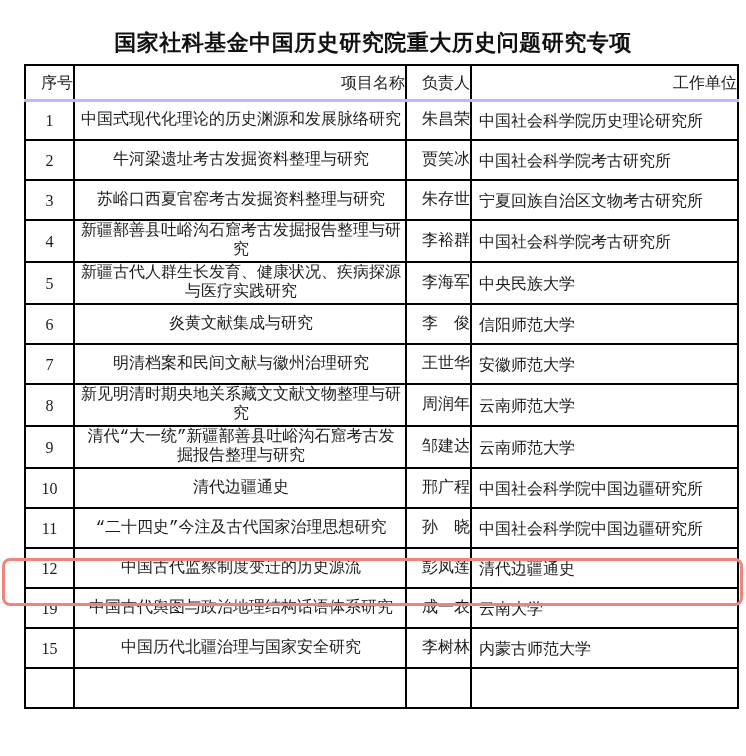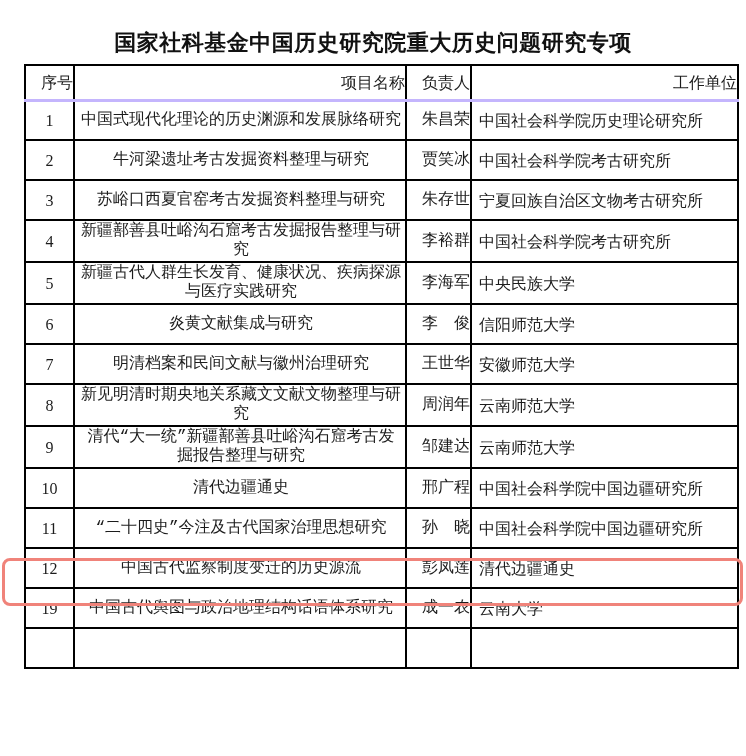--- a/index.html
+++ b/index.html
@@ -154,20 +154,26 @@
           <td class="cell-leader">彭凤莲</td>
           <td class="cell-org">清代边疆通史</td>
         </tr>
         <tr>
           <td class="cell-index">19</td>
           <td class="cell-project">中国古代舆图与政治地理结构话语体系研究</td>
           <td class="cell-leader">成一农</td>
           <td class="cell-org">云南大学</td>
         </tr>
         <tr>
+          <td class="cell-index">15</td>
+          <td class="cell-project">中国历代北疆治理与国家安全研究</td>
+          <td class="cell-leader">李树林</td>
+          <td class="cell-org">内蒙古师范大学</td>
+        </tr>
+        <tr>
           <td class="cell-index"></td>
           <td class="cell-project"></td>
           <td class="cell-leader"></td>
           <td class="cell-org"></td>
         </tr>
       </tbody>
   </table>
 
   <div class="highlight-box" style="top: 558px; height: 48px; border-color: rgb(240, 131, 122);"></div>
 </div>

